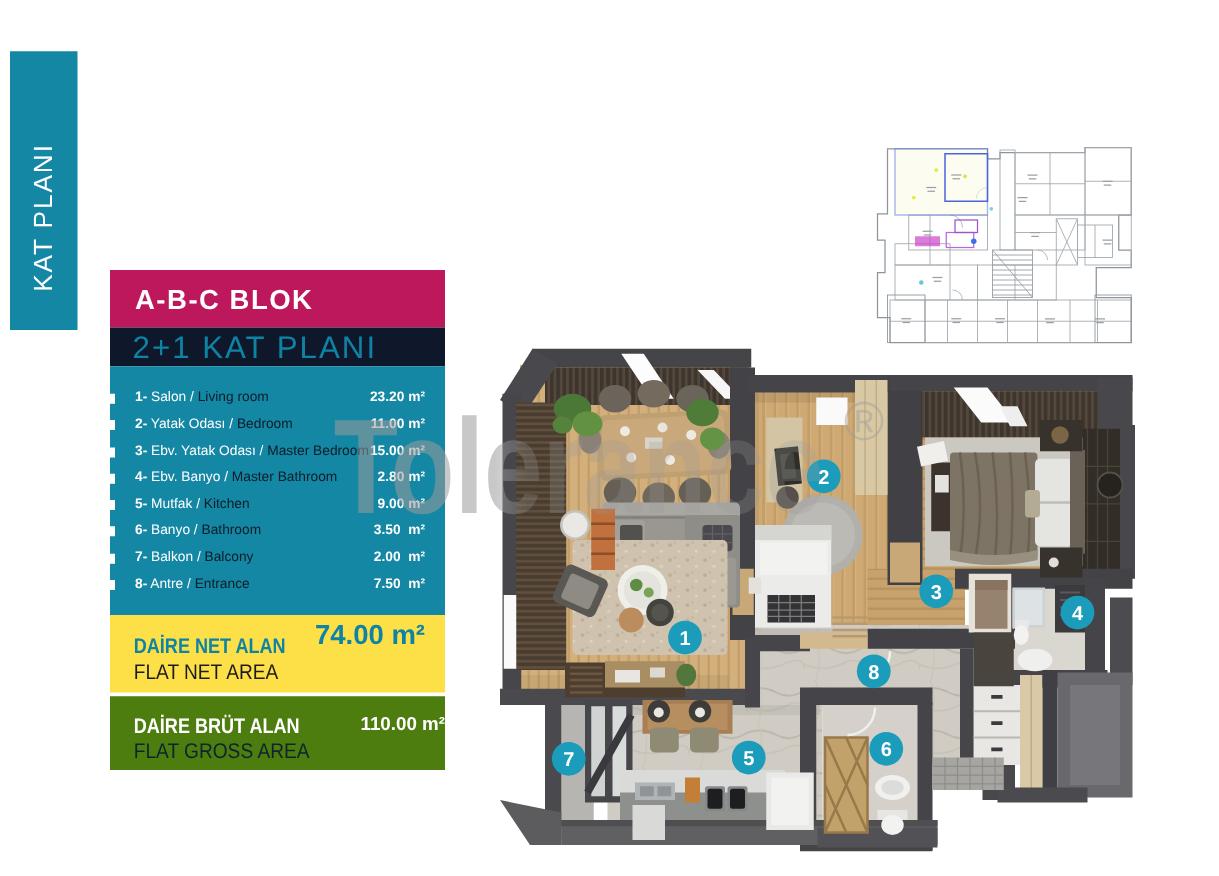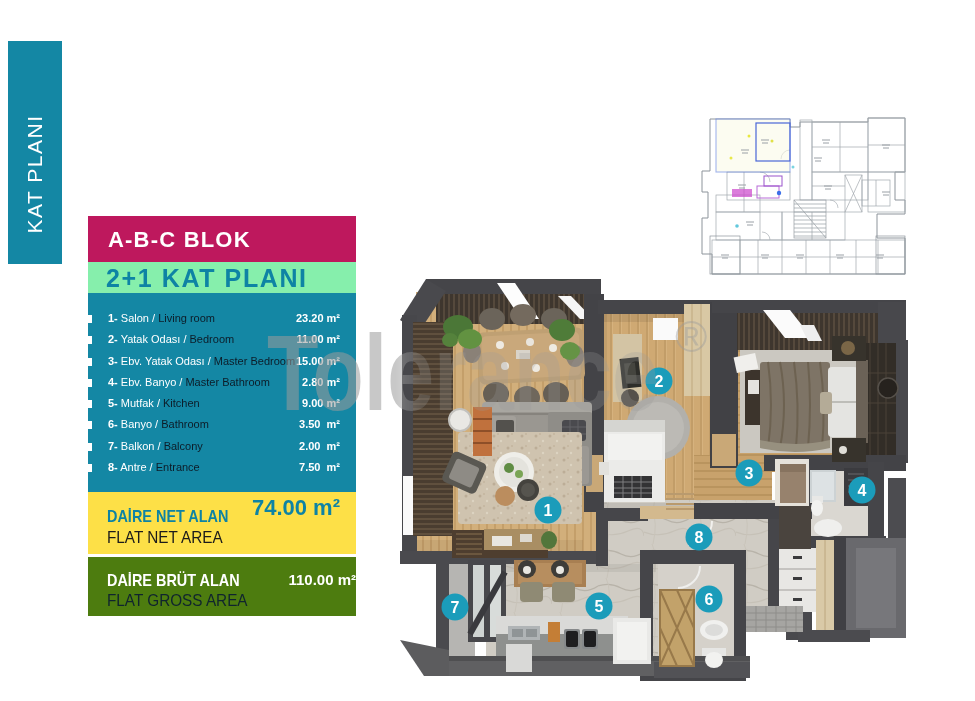--- a/index.html
+++ b/index.html
@@ -12,21 +12,21 @@
 <div class="abs" style="left:8px;top:41px;width:54px;height:223px;background:#1487a4;"></div>
 
 <div class="abs" style="left:8px;top:41px;width:54px;height:223px;display:flex;align-items:center;justify-content:center;">
   <div style="transform:rotate(-90deg) translateX(-21px);color:#fff;font-size:21px;letter-spacing:1.5px;white-space:nowrap;">KAT PLANI</div>
 </div>
 
 <div class="abs" style="left:88px;top:216px;width:268px;height:400px;">
 
   <div class="abs" style="left:0;top:0;width:268px;height:46px;background:#be185d;color:#fff;font-weight:bold;font-size:22px;letter-spacing:1.2px;line-height:47px;padding-left:20px;box-sizing:border-box;">A-B-C BLOK</div>
 
-  <div class="abs" style="left:0;top:46px;width:268px;height:31px;background:#86efac;color:#0e83a4;font-weight:bold;font-size:25px;letter-spacing:1.6px;line-height:32px;padding-left:18px;box-sizing:border-box;">2+1 KAT PLANI</div>
+  <div class="abs" style="left:0;top:46px;width:268px;height:31px;background:#0f172a;color:#0e83a4;font-weight:normal;font-size:25px;letter-spacing:1.6px;line-height:32px;padding-left:18px;box-sizing:border-box;">2+1 KAT PLANI</div>
 
   <div class="abs" style="left:0;top:77px;width:268px;height:199px;background:#1487a4;"></div>
   <div class="abs" id="rows" style="left:0;top:77px;width:268px;height:199px;font-size:11px;color:#fff;">
 
     <div style="position:absolute;left:0;width:268px;top:19px;height:16px;">
         <span style="position:absolute;left:-4px;top:3px;width:8px;height:8px;background:#fff;"></span>
         <span style="position:absolute;left:20px;white-space:nowrap;"><b>1-</b> Salon / <span style="color:#0d1c28;">Living room</span></span>
         <span style="position:absolute;right:16px;font-weight:bold;">23.20 m²</span>
       </div>
 

